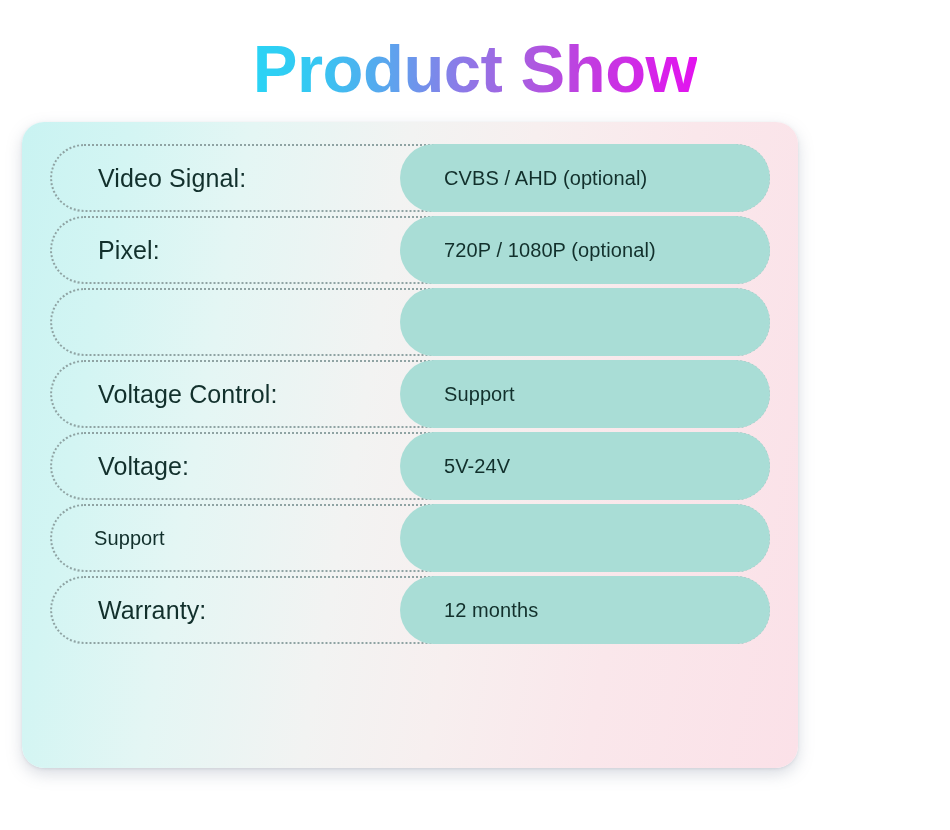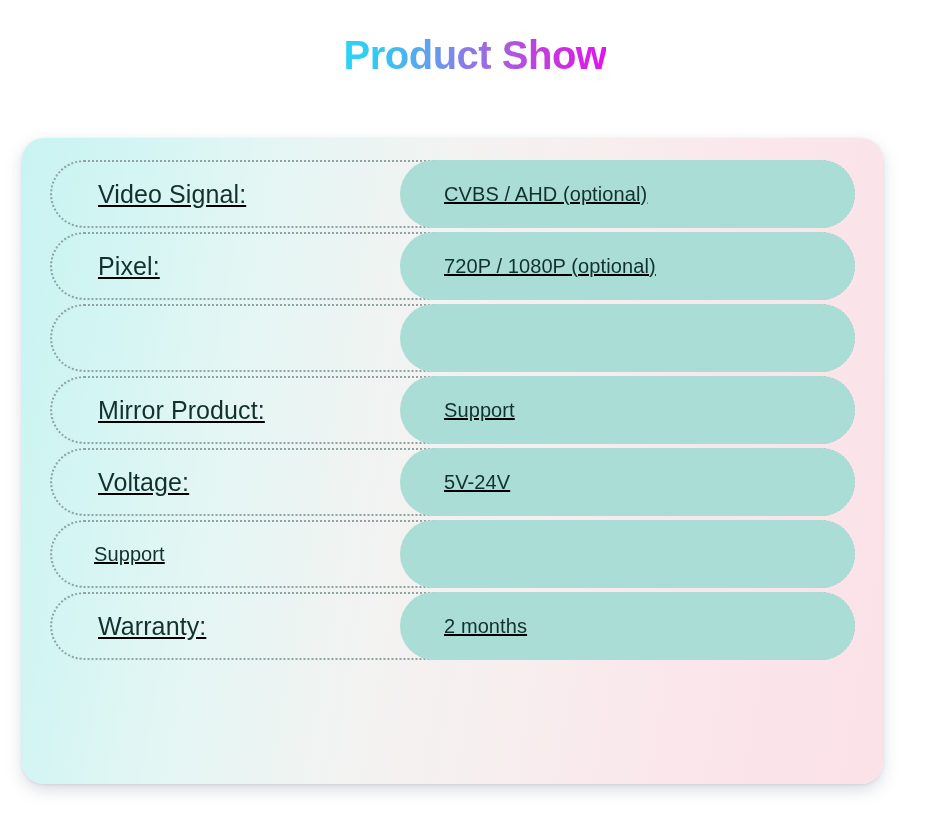--- a/index.html
+++ b/index.html
@@ -24,21 +24,21 @@
     position: absolute;
     top: 34px;
     left: 0;
     width: 950px;
     text-align: center;
   }
 
   .title {
     display: inline-block;
     font-family: "Liberation Sans", sans-serif;
-    font-size: 40px;
+    font-size: 67px;
     font-weight: bold;
     letter-spacing: -0.5px;
     line-height: 1.05;
     background-image: linear-gradient(90deg,
         #2ad4f5 0%,
         #35c7f2 14%,
         #5aa6ee 30%,
         #8a7ce8 46%,
         #a85fe0 60%,
         #c23ce0 76%,
@@ -47,37 +47,36 @@
     background-clip: text;
     color: transparent;
     text-decoration: underline;
     -webkit-text-fill-color: transparent;
   }
 
   
   .card {
     position: absolute;
     left: 22px;
-    top: 138px;
-    width: 861px;
+    top: 122px;
+    width: 776px;
     height: 646px;
     border-radius: 22px;
     background-image: linear-gradient(100deg,
         #c9f3f2 0%,
         #d3f5f3 12%,
         #e4f6f4 26%,
         #f2f3f2 44%,
         #f7efef 58%,
         #fae7eb 76%,
         #fbe1e8 100%);
     box-shadow: 0 6px 16px rgba(120, 130, 150, 0.28),
                 0 1px 3px rgba(120, 130, 150, 0.18);
     overflow: hidden;
     padding: 20px 0 18px 0;
-    text-decoration: underline;
   }
 
   .rows {
     position: relative;
     width: 100%;
     height: 100%;
   }
 
   
   .row {
@@ -156,36 +155,36 @@
           <div class="label">Pixel:</div>
           <div class="value">720P / 1080P (optional)</div>
         </div>
         <div class="row">
           <div class="row-outline"></div>
           <div class="value-pill"></div>
         </div>
         <div class="row">
           <div class="row-outline"></div>
           <div class="value-pill"></div>
-          <div class="label">Mirror Product:</div>
+          <div class="label">Voltage Control:</div>
           <div class="value">Support</div>
         </div>
         <div class="row">
           <div class="row-outline"></div>
           <div class="value-pill"></div>
           <div class="label">Voltage:</div>
           <div class="value">5V-24V</div>
         </div>
         <div class="row">
           <div class="row-outline"></div>
           <div class="value-pill"></div>
           <div class="value">Support</div>
         </div>
         <div class="row">
           <div class="row-outline"></div>
           <div class="value-pill"></div>
           <div class="label">Warranty:</div>
-          <div class="value">2 months</div>
+          <div class="value">12 months</div>
         </div>
       </div>
   </div>
 
 </div>
 
 </body></html>

